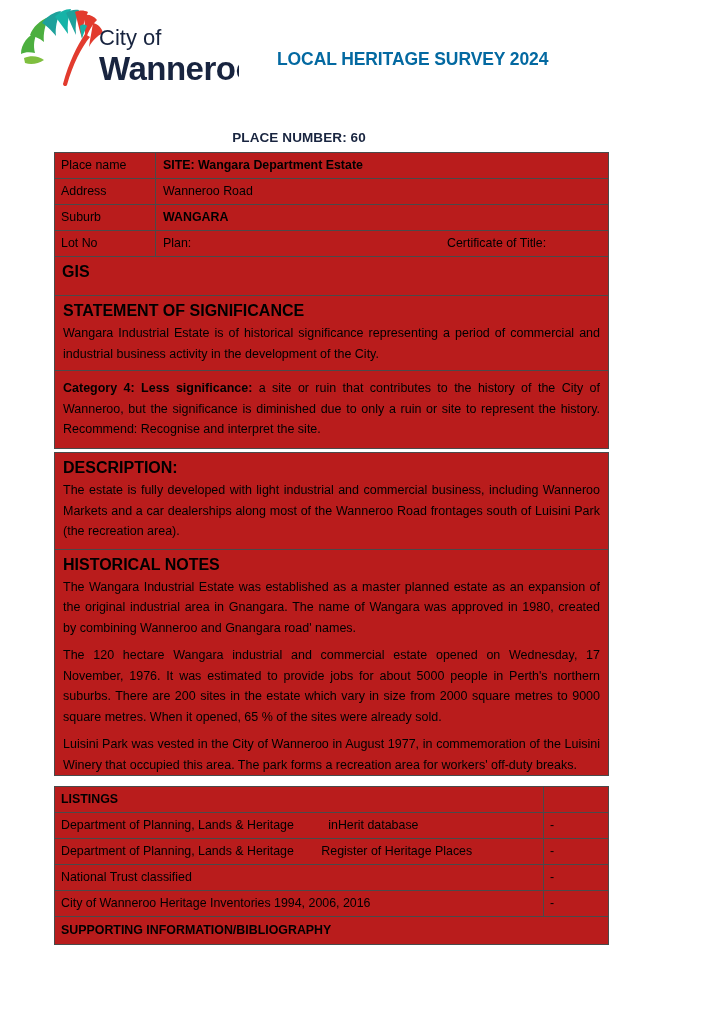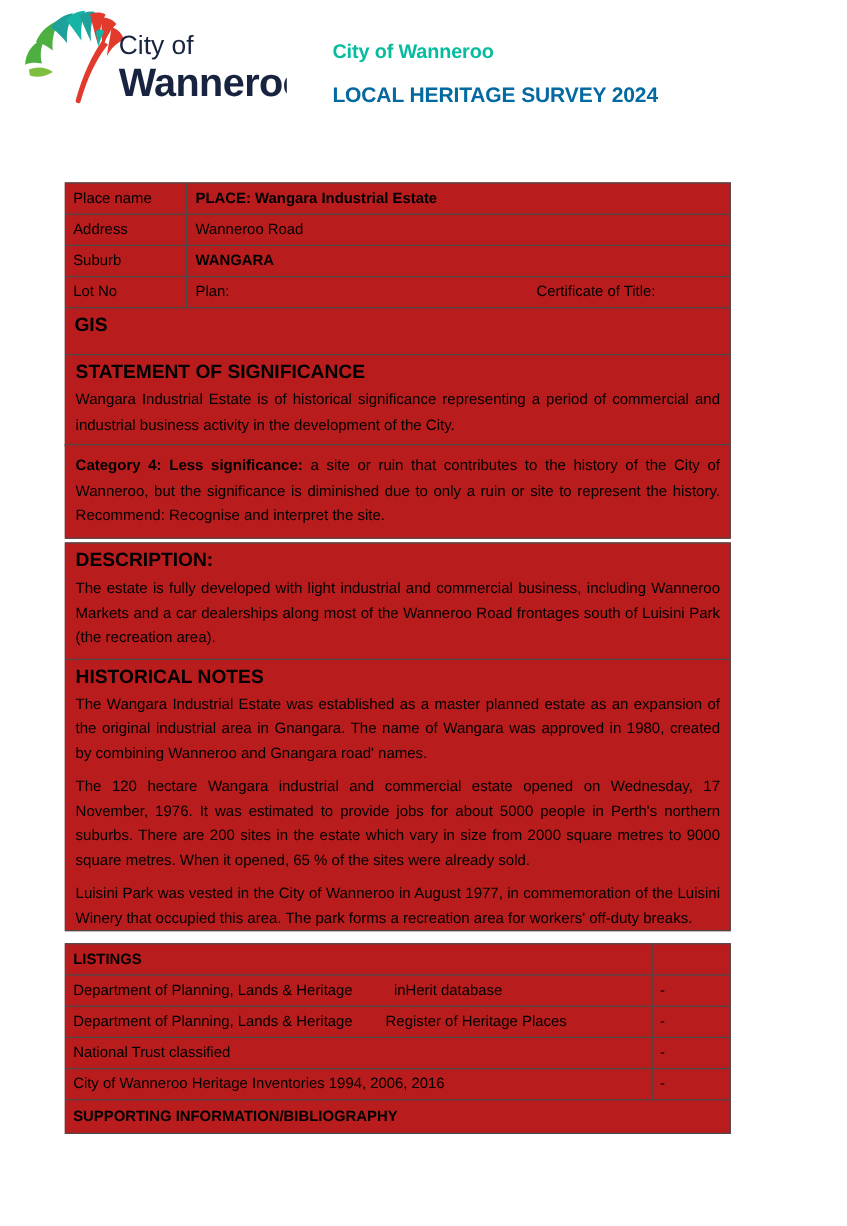--- a/index.html
+++ b/index.html
@@ -199,31 +199,31 @@
 
           <path d="M69 18 C71 16, 74 16, 76 18 C74 22, 72 27, 71 31 C70 26, 69 21, 69 18 Z" fill="#16B3A7"></path>
         </g>
 
         <text x="88" y="37" font-family="Liberation Sans, sans-serif" font-size="22" fill="#18243F">City of</text>
         <text x="88" y="72" font-family="Liberation Sans, sans-serif" font-size="33" font-weight="bold" fill="#18243F" letter-spacing="-0.5">Wanneroo</text>
       </svg>
     </div>
 
     <div class="header-titles">
-      <div class="header-line1">City of Wanneroo</div>
       <div class="header-line2">LOCAL HERITAGE SURVEY 2024</div>
     </div>
   </div>
 
+  <div class="place-number">PLACE NUMBER: 60</div>
 
   <div class="block" style="top:152px;">
 
     <div class="row">
       <div class="cell-label">Place name</div>
-      <div class="cell-value bold">PLACE: Wangara Industrial Estate</div>
+      <div class="cell-value bold">SITE: Wangara Department Estate</div>
     </div>
 
     <div class="row">
       <div class="cell-label">Address</div>
       <div class="cell-value">Wanneroo Road</div>
     </div>
 
     <div class="row">
       <div class="cell-label">Suburb</div>
       <div class="cell-value bold">WANGARA</div>

